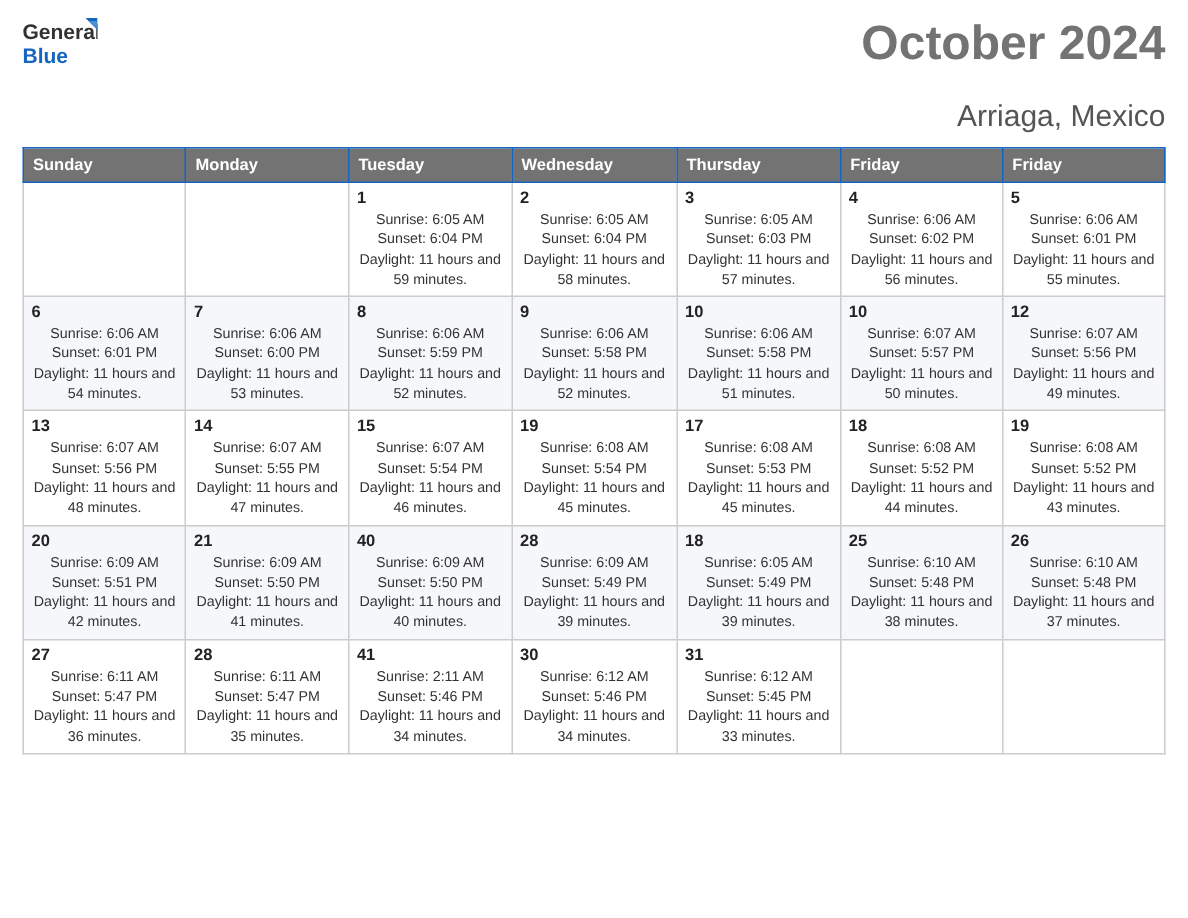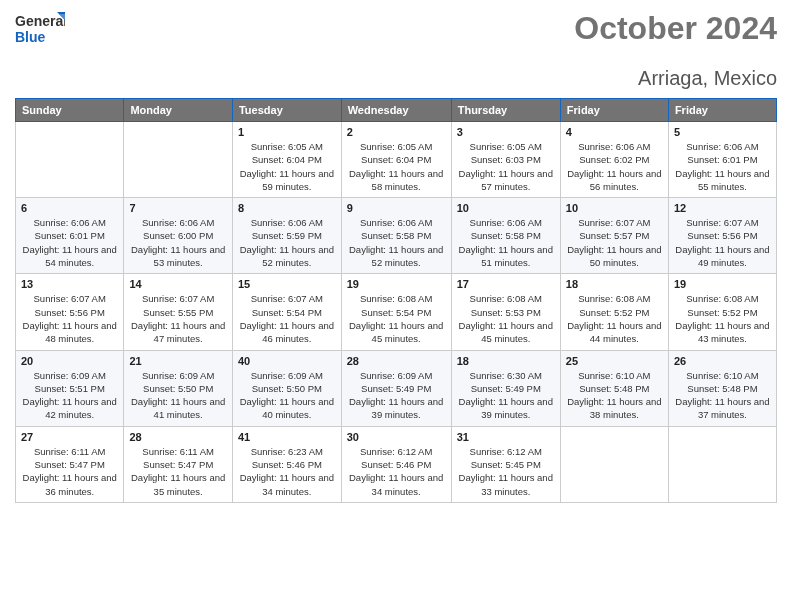--- a/index.html
+++ b/index.html
@@ -255,21 +255,21 @@
 Daylight: 11 hours and 40 minutes.</div>
           </td>
           <td>
             <span class="day-number">28</span>
             <div class="day-info">Sunrise: 6:09 AM
 Sunset: 5:49 PM
 Daylight: 11 hours and 39 minutes.</div>
           </td>
           <td>
             <span class="day-number">18</span>
-            <div class="day-info">Sunrise: 6:30 AM
+            <div class="day-info">Sunrise: 6:05 AM
 Sunset: 5:49 PM
 Daylight: 11 hours and 39 minutes.</div>
           </td>
           <td>
             <span class="day-number">25</span>
             <div class="day-info">Sunrise: 6:10 AM
 Sunset: 5:48 PM
 Daylight: 11 hours and 38 minutes.</div>
           </td>
           <td>
@@ -287,21 +287,21 @@
 Daylight: 11 hours and 36 minutes.</div>
           </td>
           <td>
             <span class="day-number">28</span>
             <div class="day-info">Sunrise: 6:11 AM
 Sunset: 5:47 PM
 Daylight: 11 hours and 35 minutes.</div>
           </td>
           <td>
             <span class="day-number">41</span>
-            <div class="day-info">Sunrise: 6:23 AM
+            <div class="day-info">Sunrise: 2:11 AM
 Sunset: 5:46 PM
 Daylight: 11 hours and 34 minutes.</div>
           </td>
           <td>
             <span class="day-number">30</span>
             <div class="day-info">Sunrise: 6:12 AM
 Sunset: 5:46 PM
 Daylight: 11 hours and 34 minutes.</div>
           </td>
           <td>

